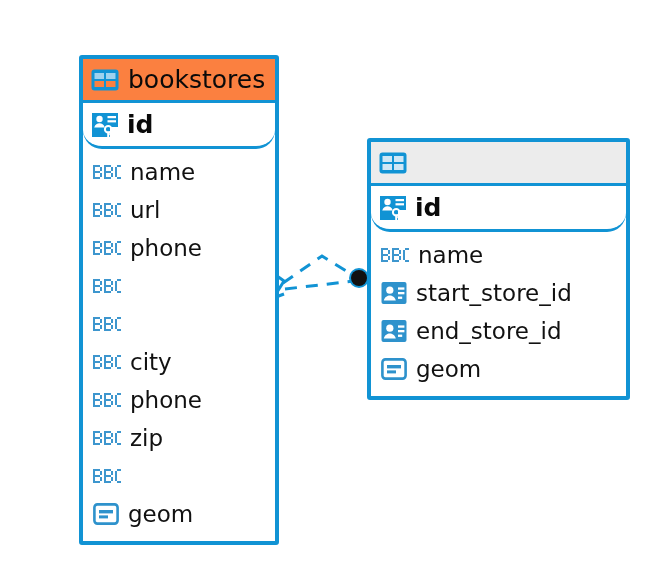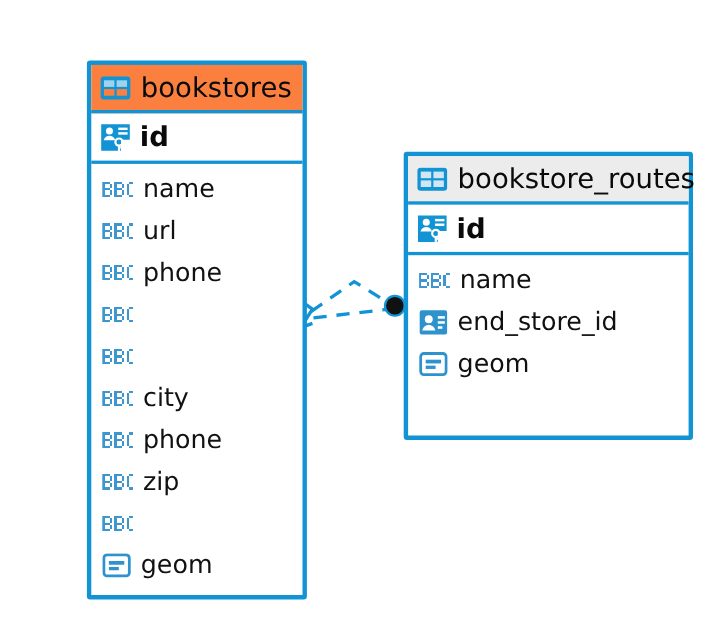--- a/index.html
+++ b/index.html
@@ -49,20 +49,21 @@
   }
 
   .pk-row {
     display: flex;
     align-items: center;
     box-sizing: border-box;
     height: 46px;
     padding-left: 8px;
     gap: 8px;
     border-bottom: 3px solid #1193D4;
+    border-radius: 19px;
   }
   .pk-row .field-label {
     font-size: 25px;
     font-weight: bold;
     color: #0a0a0a;
     line-height: 1;
   }
 
   .field-row {
     display: flex;
@@ -399,21 +400,20 @@
     <div class="entity-header gray">
       <span class="icon icon-table">
         <svg viewBox="0 0 28 22" xmlns="http://www.w3.org/2000/svg">
           <rect x="0.5" y="0.5" width="27" height="21" rx="3" fill="#1193D4"></rect>
           <rect x="3.5" y="4" width="9.5" height="6" fill="#CFE7F5"></rect>
           <rect x="15" y="4" width="9.5" height="6" fill="#CFE7F5"></rect>
           <rect x="3.5" y="12" width="9.5" height="6" fill="#CFE7F5"></rect>
           <rect x="15" y="12" width="9.5" height="6" fill="#CFE7F5"></rect>
         </svg>
       </span>
-      <span class="entity-title">bookstore_routes</span>
     </div>
 
     <div class="pk-row">
       <span class="icon icon-key">
         <svg viewBox="0 0 28 28" xmlns="http://www.w3.org/2000/svg">
           <path d="M1 2 h26 v14 h-8 v10 h-18 z" fill="#1193D4"></path>
           <circle cx="8.5" cy="8" r="3.2" fill="#ffffff"></circle>
           <path d="M3.2 16.5 c0.8 -3 3.2 -4.2 5.3 -4.2 c2.1 0 4.5 1.2 5.3 4.2 z" fill="#ffffff"></path>
           <rect x="16.5" y="5" width="8.5" height="2.2" fill="#ffffff"></rect>
           <rect x="16.5" y="9.2" width="8.5" height="2.2" fill="#ffffff"></rect>
@@ -445,32 +445,45 @@
                 <rect x="13" y="14" width="5" height="2"></rect>
               <rect x="24" y="2" width="4" height="2"></rect>
                 <rect x="22" y="4" width="2" height="10"></rect>
               <rect x="24" y="14" width="4" height="2"></rect>
             </g>
           </svg>
         </span>
         <span class="field-label">name</span>
       </div>
 
-
       <div class="field-row">
         <span class="icon icon-fk">
           <svg viewBox="0 0 26 26" xmlns="http://www.w3.org/2000/svg">
             <rect x="0.5" y="2" width="25" height="22" rx="2" fill="#2E92CC"></rect>
             <circle cx="8.8" cy="10.2" r="3.6" fill="#ffffff"></circle>
             <path d="M2.8 20.5 c0.9 -3.6 3.6 -5 6 -5 c2.4 0 5.1 1.4 6 5 z" fill="#ffffff"></path>
             <rect x="17" y="7.4" width="6.4" height="2.3" fill="#ffffff"></rect>
             <rect x="17" y="12" width="6.4" height="2.3" fill="#ffffff"></rect>
             <rect x="17" y="16.6" width="4.2" height="2.3" fill="#ffffff"></rect>
           </svg>
         </span>
+        <span class="field-label">start_store_id</span>
+      </div>
+
+      <div class="field-row">
+        <span class="icon icon-fk">
+          <svg viewBox="0 0 26 26" xmlns="http://www.w3.org/2000/svg">
+            <rect x="0.5" y="2" width="25" height="22" rx="2" fill="#2E92CC"></rect>
+            <circle cx="8.8" cy="10.2" r="3.6" fill="#ffffff"></circle>
+            <path d="M2.8 20.5 c0.9 -3.6 3.6 -5 6 -5 c2.4 0 5.1 1.4 6 5 z" fill="#ffffff"></path>
+            <rect x="17" y="7.4" width="6.4" height="2.3" fill="#ffffff"></rect>
+            <rect x="17" y="12" width="6.4" height="2.3" fill="#ffffff"></rect>
+            <rect x="17" y="16.6" width="4.2" height="2.3" fill="#ffffff"></rect>
+          </svg>
+        </span>
         <span class="field-label">end_store_id</span>
       </div>
 
       <div class="field-row">
         <span class="icon icon-geom">
           <svg viewBox="0 0 26 22" xmlns="http://www.w3.org/2000/svg">
             <rect x="1.4" y="1.4" width="23.2" height="19.2" rx="3" fill="#ffffff" stroke="#2E92CC" stroke-width="2.6"></rect>
             <rect x="6" y="7" width="14" height="3.4" fill="#2E92CC"></rect>
             <rect x="6" y="12.4" width="9" height="3" fill="#2E92CC"></rect>
           </svg>

